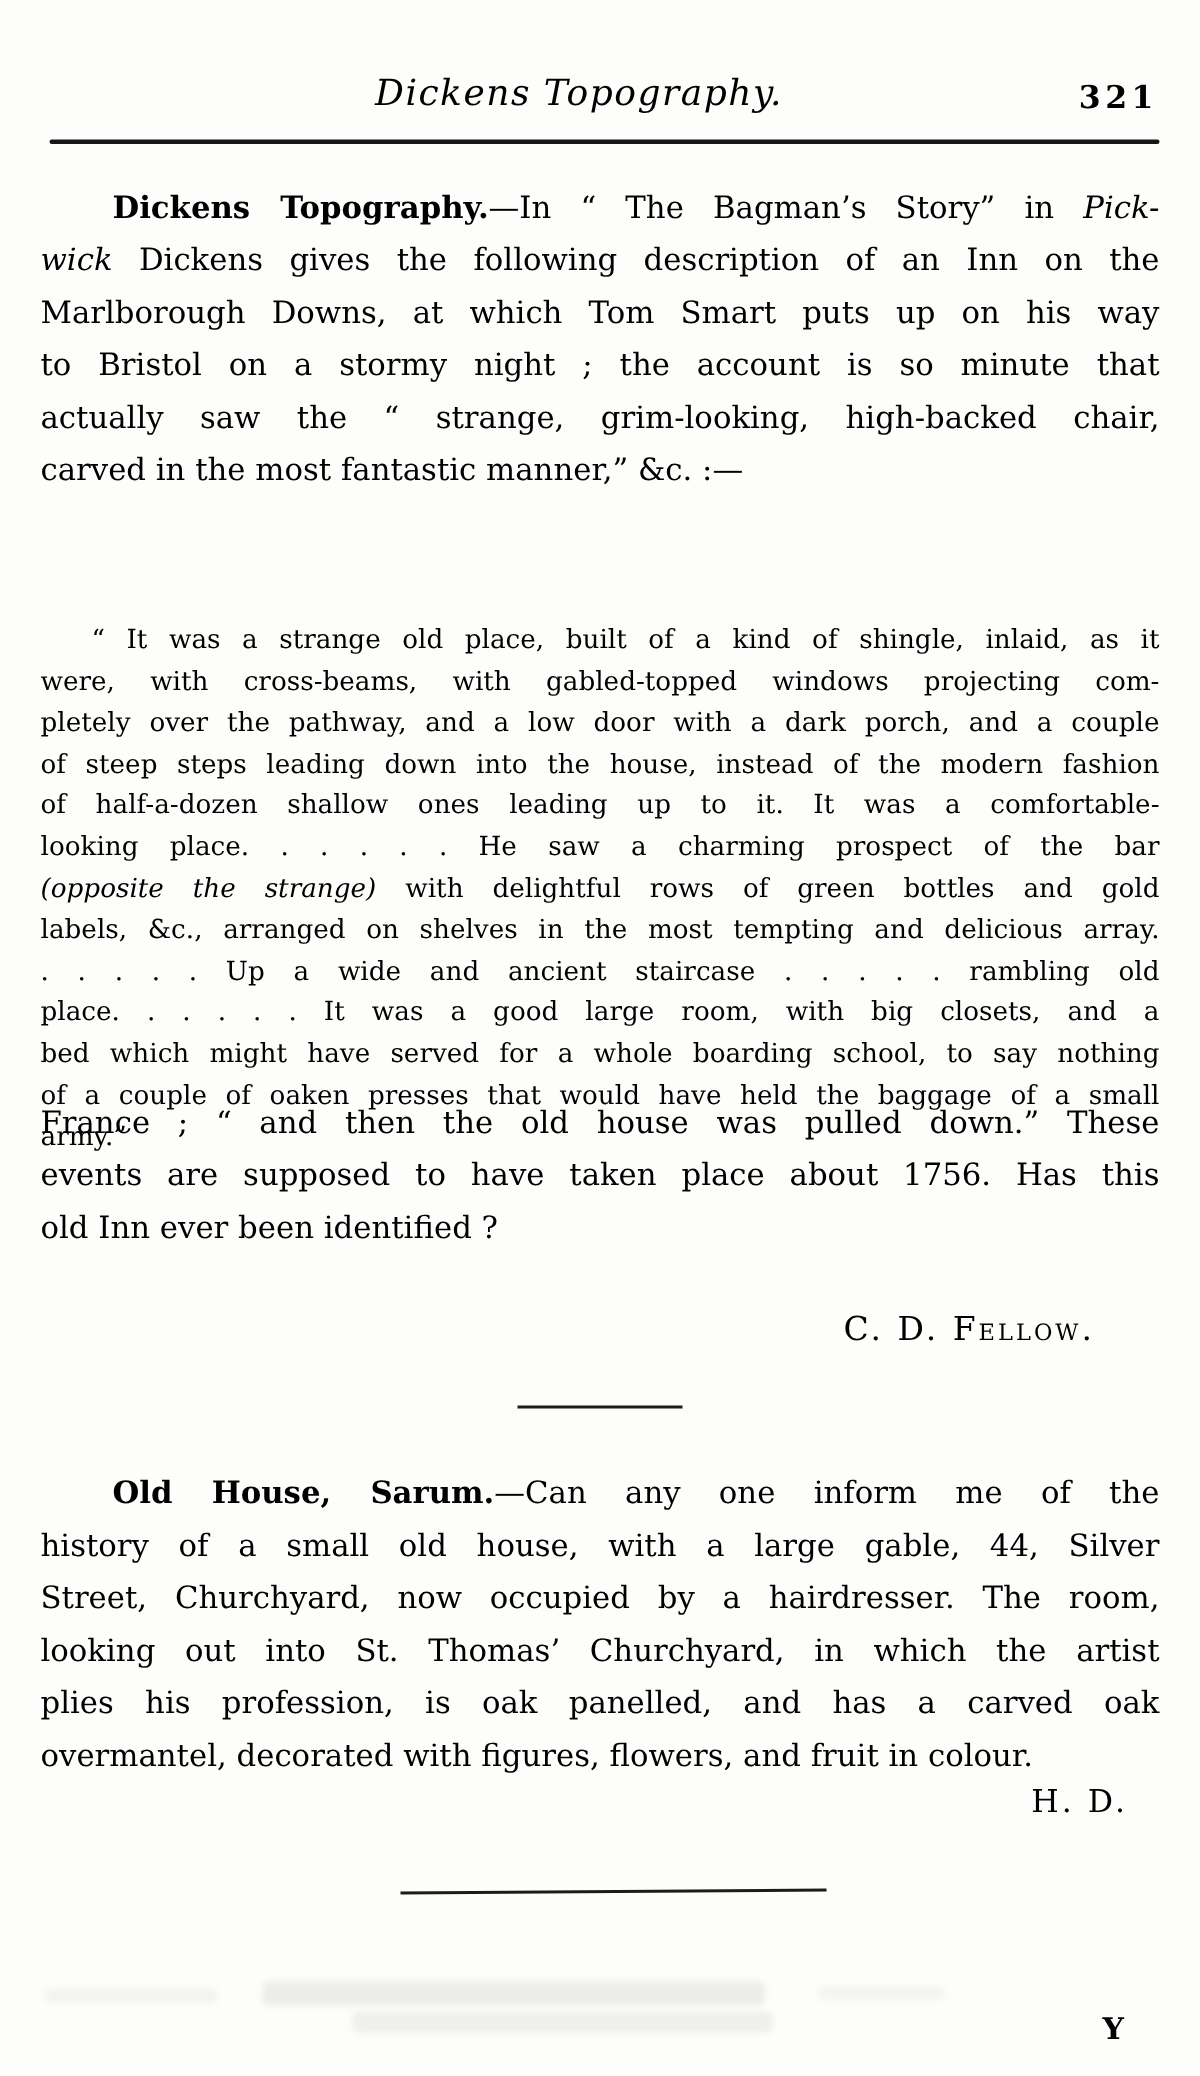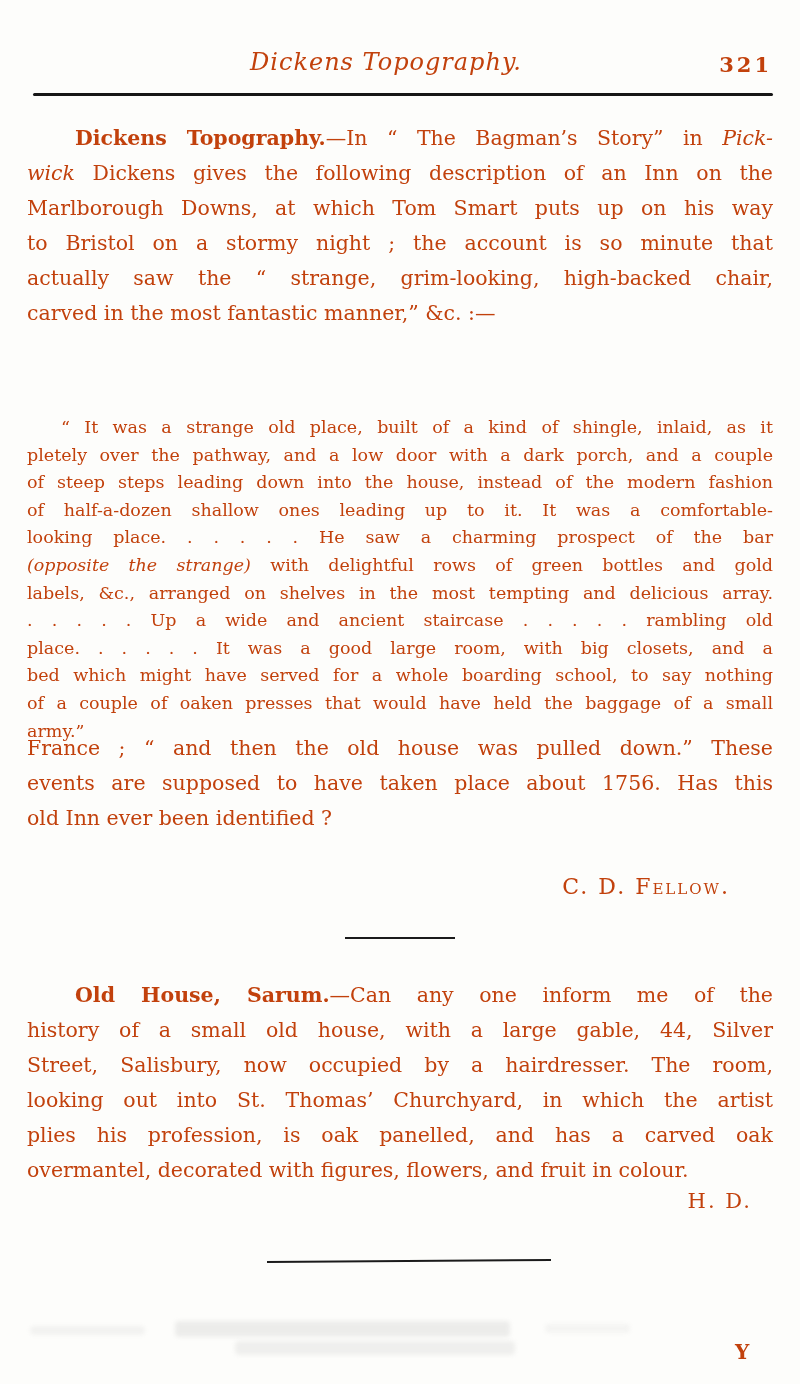--- a/index.html
+++ b/index.html
@@ -1,18 +1,18 @@
 <!DOCTYPE html>
 <html><head>
 <meta charset="utf-8">
 <style>
   html,body { margin:0; padding:0; background:#e9e9e9; }
   .page {
     position:relative; width:800px; height:1384px; margin:0 auto;
-    background:#fdfdfb; color:#c2410c;
+    background:#fdfdfb; color:#000000;
     font-family:"DejaVu Serif","Liberation Serif",serif;
     overflow:hidden;
   }
   .running-header {
     position:absolute; top:48px; left:0; width:800px;
     text-align:center; font-style:italic; font-size:24px;
     transform:translateX(-14px); letter-spacing:1px;
   }
   .page-number {
     position:absolute; top:52px; right:28px;
@@ -70,20 +70,21 @@
       <div class="tline ind"><span class="b">Dickens Topography.</span><span>—In “ The Bagman’s Story” in </span><span class="i">Pick-</span></div>
       <div class="tline"><span class="i">wick</span><span> Dickens gives the following description of an Inn on the</span></div>
       <div class="tline"><span>Marlborough Downs, at which Tom Smart puts up on his way</span></div>
       <div class="tline"><span>to Bristol on a stormy night ; the account is so minute that</span></div>
       <div class="tline"><span>actually saw the “ strange, grim-looking, high-backed chair,</span></div>
       <div class="tline last"><span>carved in the most fantastic manner,” &amp;c. :—</span></div>
     </div>
 
   <div class="block quote" style="top:373px;margin-top:41px;">
       <div class="tline ind"><span>“ It was a strange old place, built of a kind of shingle, inlaid, as it</span></div>
+      <div class="tline"><span>were, with cross-beams, with gabled-topped windows projecting com-</span></div>
       <div class="tline"><span>pletely over the pathway, and a low door with a dark porch, and a couple</span></div>
       <div class="tline"><span>of steep steps leading down into the house, instead of the modern fashion</span></div>
       <div class="tline"><span>of half-a-dozen shallow ones leading up to it.  It was a comfortable-</span></div>
       <div class="tline"><span>looking place. . . . . .  He saw a charming prospect of the bar</span></div>
       <div class="tline"><span class="i">(opposite the strange)</span><span> with delightful rows of green bottles and gold</span></div>
       <div class="tline"><span>labels, &amp;c., arranged on shelves in the most tempting and delicious array.</span></div>
       <div class="tline"><span>. . . . .  Up a wide and ancient staircase . . . . .  rambling old</span></div>
       <div class="tline"><span>place. . . . . .  It was a good large room, with big closets, and a</span></div>
       <div class="tline"><span>bed which might have served for a whole boarding school, to say nothing</span></div>
       <div class="tline"><span>of a couple of oaken presses that would have held the baggage of a small</span></div>
@@ -96,21 +97,21 @@
       <div class="tline last"><span>old Inn ever been identified ?</span></div>
     </div>
 
   <div class="signature-fellow">C. D. Fellow.</div>
 
   <div class="divider-1"></div>
 
   <div class="block para" style="top:978px;">
       <div class="tline ind"><span class="b">Old House, Sarum.</span><span>—Can any one inform me of the</span></div>
       <div class="tline"><span>history of a small old house, with a large gable, 44, Silver</span></div>
-      <div class="tline"><span>Street, Salisbury, now occupied by a hairdresser.  The room,</span></div>
+      <div class="tline"><span>Street, Churchyard, now occupied by a hairdresser.  The room,</span></div>
       <div class="tline"><span>looking out into St. Thomas’ Churchyard, in which the artist</span></div>
       <div class="tline"><span>plies his profession, is oak panelled, and has a carved oak</span></div>
       <div class="tline last"><span>overmantel, decorated with figures, flowers, and fruit in colour.</span></div>
     </div>
 
   <div class="signature-hd">H. D.</div>
 
   <div class="divider-2"></div>
 
   <div class="bleed bleed-1"></div>

